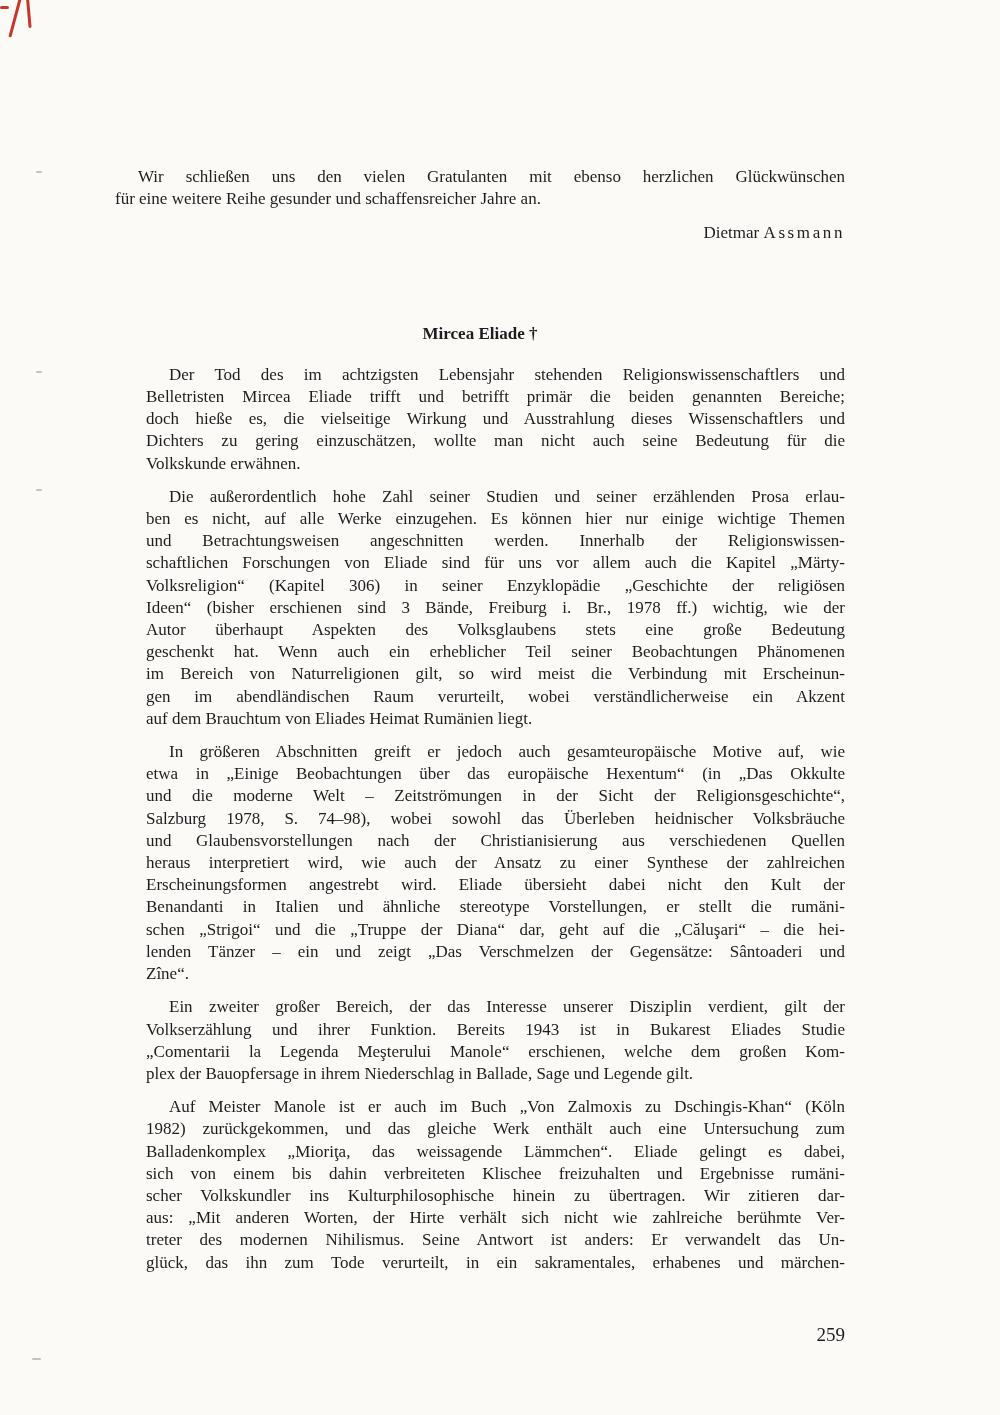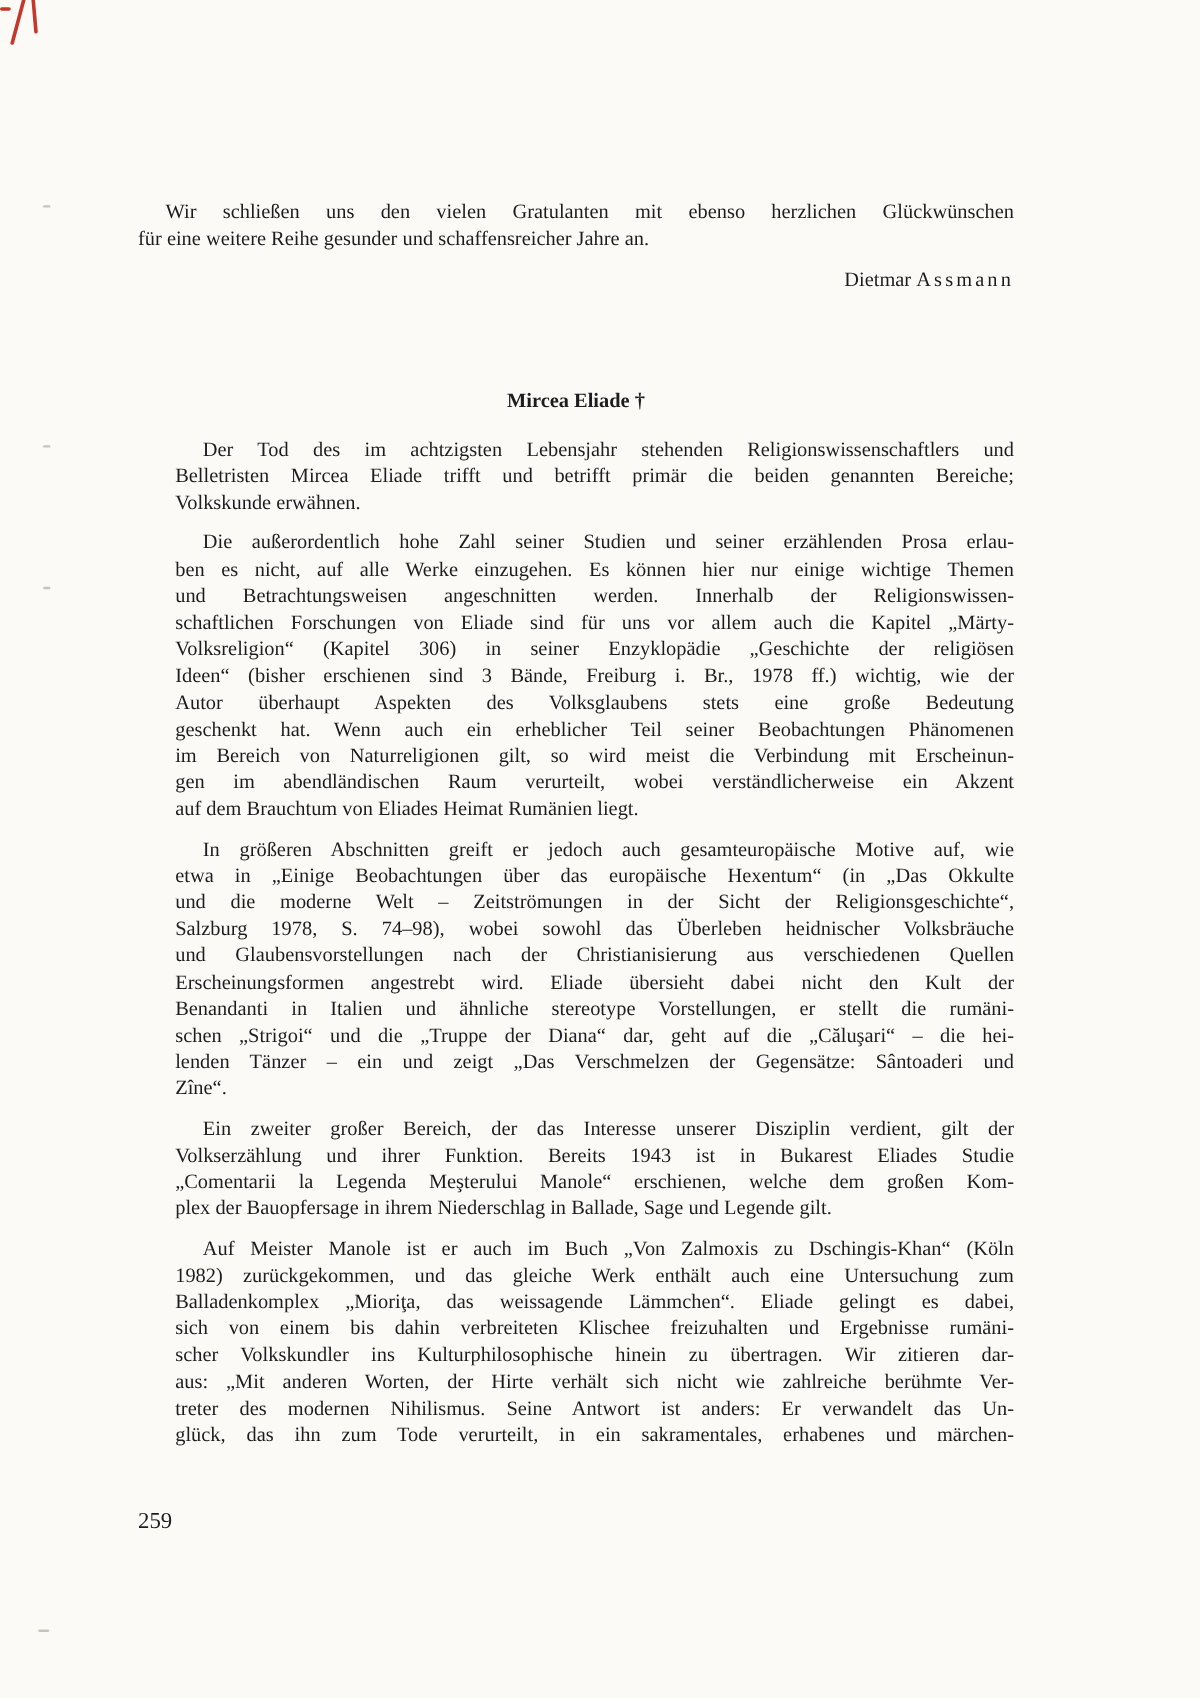--- a/index.html
+++ b/index.html
@@ -45,20 +45,21 @@
   .heading {
     margin-top: 78px;
     text-align: center;
     font-weight: bold;
   }
   #article-body { margin-top: 19px; margin-left: 31px; }
   #article-body .para { margin-top: 11px; }
   #article-body .para:first-child { margin-top: 0; }
   .pagenum {
     margin-top: 50px;
+    text-align: right;
     font-size: 19px;
     font-family: Liberation Serif, serif;
   }
   
   .pen-mark {
     position: absolute;
     background: var(--pen-mark, #c6372b);
     border-radius: 2px;
   }
   .pen-mark.stroke1 { left: 14px; top: -6px; width: 3px; height: 44px; transform: rotate(15deg); }
@@ -101,20 +102,22 @@
       <span>Dietmar</span>
       <span class="sperr">Assmann</span>
     </div>
 
     <div class="heading">Mircea Eliade †</div>
 
     <div id="article-body">
         <div class="para">
           <div class="line first">Der Tod des im achtzigsten Lebensjahr stehenden Religionswissenschaftlers und</div>
           <div class="line">Belletristen Mircea Eliade trifft und betrifft primär die beiden genannten Bereiche;</div>
+          <div class="line">doch hieße es, die vielseitige Wirkung und Ausstrahlung dieses Wissenschaftlers und</div>
+          <div class="line">Dichters zu gering einzuschätzen, wollte man nicht auch seine Bedeutung für die</div>
           <div class="line last">Volkskunde erwähnen.</div>
         </div>
         <div class="para">
           <div class="line first">Die außerordentlich hohe Zahl seiner Studien und seiner erzählenden Prosa erlau-</div>
           <div class="line">ben es nicht, auf alle Werke einzugehen. Es können hier nur einige wichtige Themen</div>
           <div class="line">und Betrachtungsweisen angeschnitten werden. Innerhalb der Religionswissen-</div>
           <div class="line">schaftlichen Forschungen von Eliade sind für uns vor allem auch die Kapitel „Märty-</div>
           <div class="line">Volksreligion“ (Kapitel 306) in seiner Enzyklopädie „Geschichte der religiösen</div>
           <div class="line">Ideen“ (bisher erschienen sind 3 Bände, Freiburg i. Br., 1978 ff.) wichtig, wie der</div>
           <div class="line">Autor überhaupt Aspekten des Volksglaubens stets eine große Bedeutung</div>
@@ -122,20 +125,21 @@
           <div class="line">im Bereich von Naturreligionen gilt, so wird meist die Verbindung mit Erscheinun-</div>
           <div class="line">gen im abendländischen Raum verurteilt, wobei verständlicherweise ein Akzent</div>
           <div class="line last">auf dem Brauchtum von Eliades Heimat Rumänien liegt.</div>
         </div>
         <div class="para">
           <div class="line first">In größeren Abschnitten greift er jedoch auch gesamteuropäische Motive auf, wie</div>
           <div class="line">etwa in „Einige Beobachtungen über das europäische Hexentum“ (in „Das Okkulte</div>
           <div class="line">und die moderne Welt – Zeitströmungen in der Sicht der Religionsgeschichte“,</div>
           <div class="line">Salzburg 1978, S. 74–98), wobei sowohl das Überleben heidnischer Volksbräuche</div>
           <div class="line">und Glaubensvorstellungen nach der Christianisierung aus verschiedenen Quellen</div>
+          <div class="line">heraus interpretiert wird, wie auch der Ansatz zu einer Synthese der zahlreichen</div>
           <div class="line">Erscheinungsformen angestrebt wird. Eliade übersieht dabei nicht den Kult der</div>
           <div class="line">Benandanti in Italien und ähnliche stereotype Vorstellungen, er stellt die rumäni-</div>
           <div class="line">schen „Strigoi“ und die „Truppe der Diana“ dar, geht auf die „Căluşari“ – die hei-</div>
           <div class="line">lenden Tänzer – ein und zeigt „Das Verschmelzen der Gegensätze: Sântoaderi und</div>
           <div class="line last">Zîne“.</div>
         </div>
         <div class="para">
           <div class="line first">Ein zweiter großer Bereich, der das Interesse unserer Disziplin verdient, gilt der</div>
           <div class="line">Volkserzählung und ihrer Funktion. Bereits 1943 ist in Bukarest Eliades Studie</div>
           <div class="line">„Comentarii la Legenda Meşterului Manole“ erschienen, welche dem großen Kom-</div>

